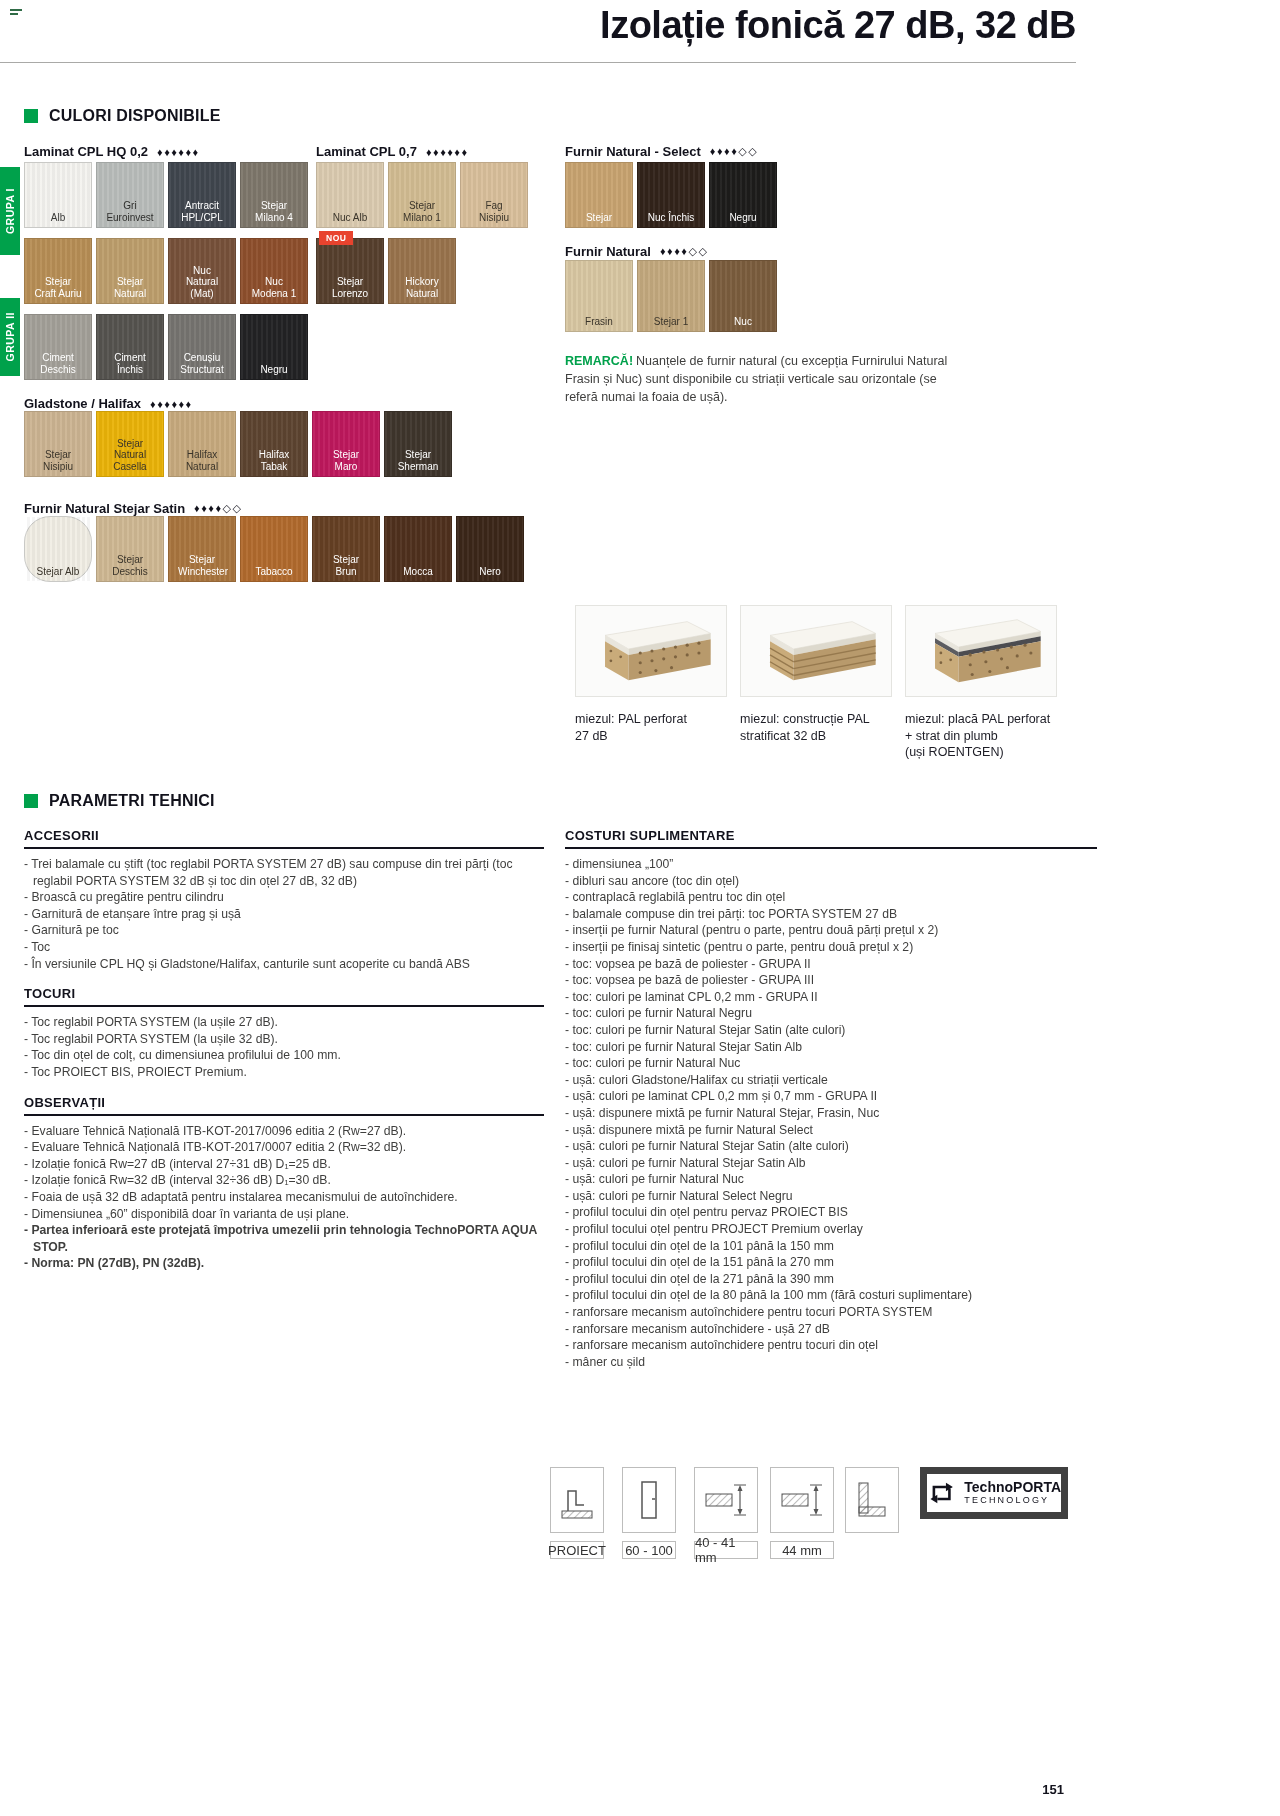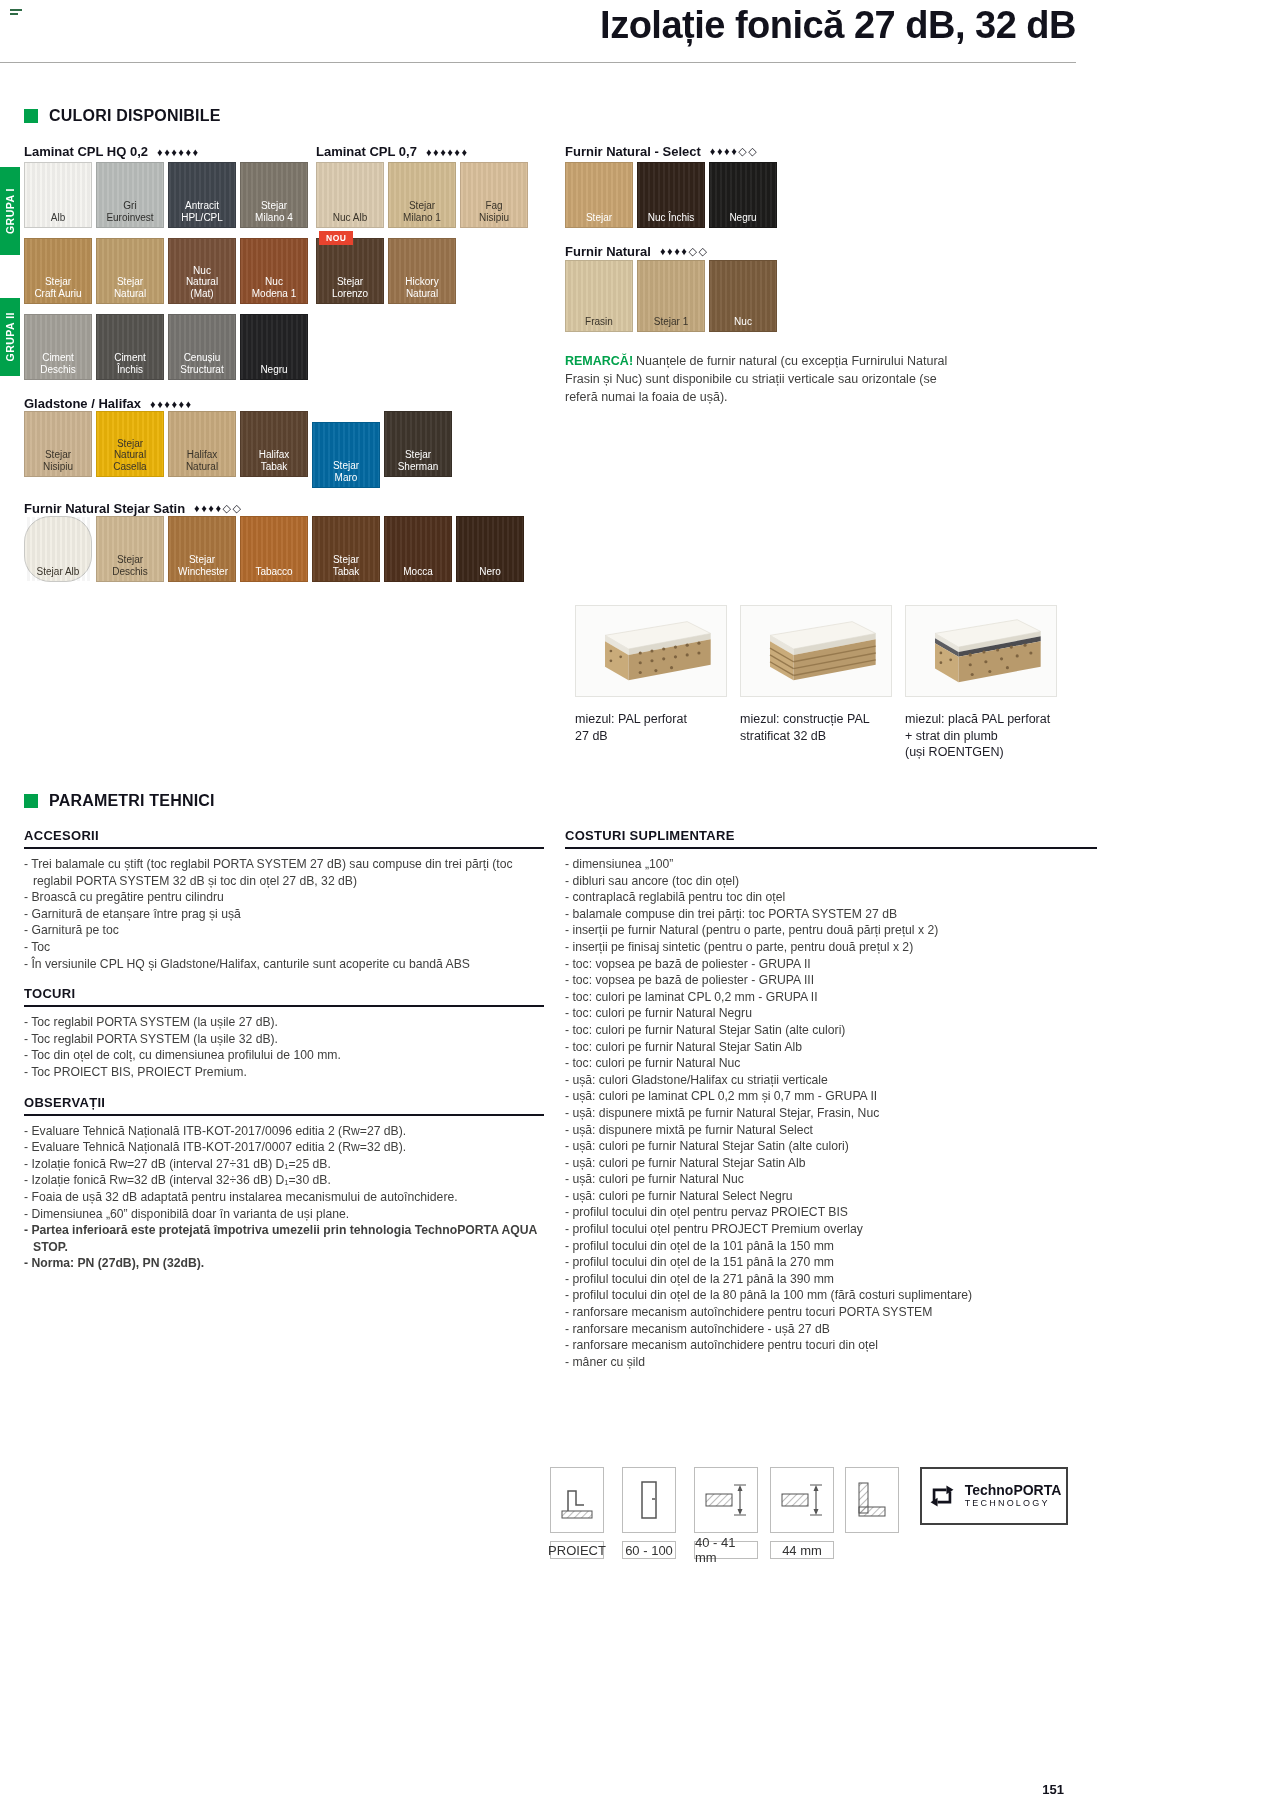--- a/index.html
+++ b/index.html
@@ -65,21 +65,21 @@
   .phead{font-size:13px;font-weight:bold;color:#12121c;letter-spacing:.3px;
     padding-bottom:4px;border-bottom:2px solid #12121c;margin:14px 0 7px}
   .phead.first{margin-top:0}
   .p-item{font-size:12.2px;line-height:1.36;color:#3f3f3e;padding-left:9px;text-indent:-9px}
 
   
   .fbox{position:absolute;top:1467px;height:66px;border:1px solid #bdbdbc;background:#fff;
     display:flex;align-items:center;justify-content:center}
   .flabel{position:absolute;top:1541px;height:18px;border:1px solid #bdbdbc;
     font-size:13px;color:#333;display:flex;align-items:center;justify-content:center}
-  .tbox{position:absolute;left:920px;top:1467px;width:148px;height:58px;border:2px solid #404040;
+  .tbox{position:absolute;left:920px;top:1467px;width:148px;height:52px;border:7px solid #404040;
     display:flex;align-items:center;justify-content:center;gap:8px}
   .tbox .txt{display:flex;flex-direction:column;line-height:1.1}
   .tbox .tp1{font-size:14px;font-weight:bold;color:#12121c}
   .tbox .tp2{font-size:9px;letter-spacing:2.2px;color:#12121c}
 
   .pnum{position:absolute;left:1008px;top:1782px;width:56px;text-align:right;
     font-size:13px;font-weight:bold;color:#12121c}
 </style>
 </head>
 <body>
@@ -267,21 +267,21 @@
       </div>
 
       <div class="sw" style="background: rgb(199, 170, 126); color: rgb(58, 52, 42);">
         <span class="lab">Halifax Natural</span>
       </div>
 
       <div class="sw" style="background: rgb(93, 68, 48); color: rgb(255, 255, 255);">
         <span class="lab">Halifax Tabak</span>
       </div>
 
-      <div class="sw" style="background: #0369a1; color: rgb(255, 255, 255); margin-top: 11px;">
+      <div class="sw" style="background: #be185d; color: rgb(255, 255, 255);">
         <span class="lab">Stejar Maro</span>
       </div>
 
       <div class="sw" style="background: rgb(62, 53, 44); color: rgb(255, 255, 255);">
         <span class="lab">Stejar Sherman</span>
       </div>
     </div>
 
   <div class="swrow satin-row">
 
@@ -295,21 +295,21 @@
 
       <div class="sw" style="background: rgb(169, 117, 62); color: rgb(255, 255, 255);">
         <span class="lab">Stejar Winchester</span>
       </div>
 
       <div class="sw" style="background: rgb(177, 106, 45); color: rgb(255, 255, 255);">
         <span class="lab">Tabacco</span>
       </div>
 
       <div class="sw" style="background: rgb(101, 63, 35); color: rgb(255, 255, 255);">
-        <span class="lab">Stejar Tabak</span>
+        <span class="lab">Stejar Brun</span>
       </div>
 
       <div class="sw" style="background: rgb(79, 48, 29); color: rgb(255, 255, 255);">
         <span class="lab">Mocca</span>
       </div>
 
       <div class="sw" style="background: rgb(59, 38, 25); color: rgb(255, 255, 255);">
         <span class="lab">Nero</span>
       </div>
     </div>

